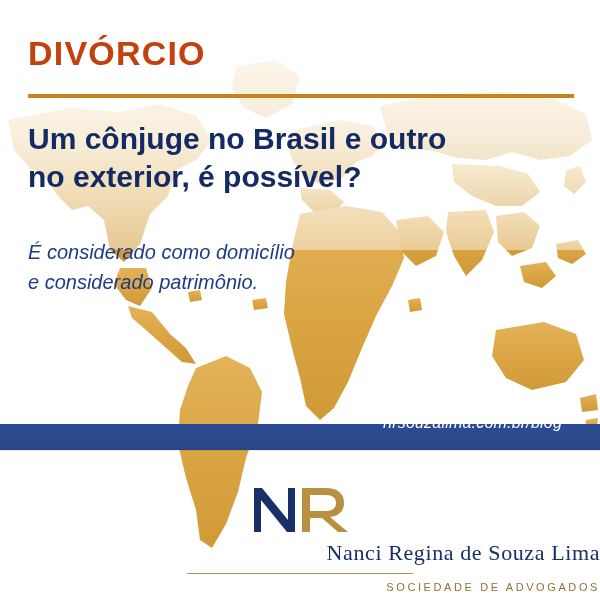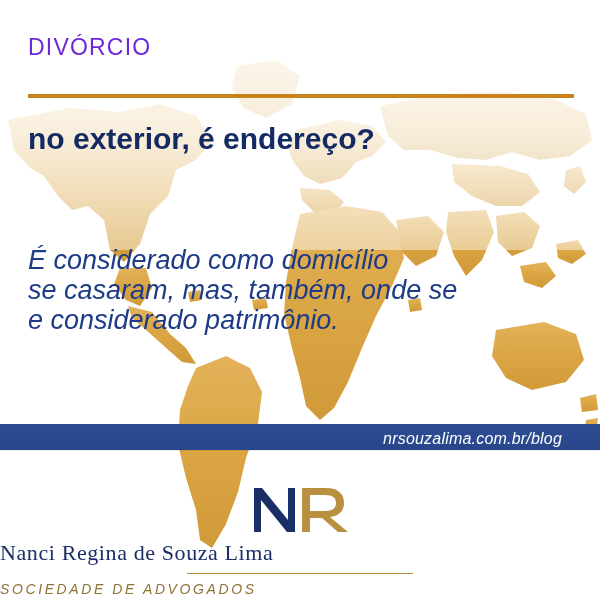--- a/index.html
+++ b/index.html
@@ -45,24 +45,24 @@
     height: 250px;
     background: linear-gradient(to bottom, rgba(255,255,255,0.93) 0%, rgba(255,255,255,0.80) 55%, rgba(255,255,255,0.45) 100%);
     pointer-events: none;
   }
 
   
   .kicker {
     position: absolute;
     left: 28px;
     top: 34px;
-    font-size: 23px;
-    font-weight: normal;
+    font-size: 34px;
+    font-weight: bold;
     letter-spacing: 1.2px;
-    color: #6d28d9;
+    color: #c2410c;
     font-family: "Liberation Sans", sans-serif;
   }
   .rule {
     position: absolute;
     left: 28px;
     top: 94px;
     width: 546px;
     height: 4px;
     background: #c8841c;
   }
@@ -75,59 +75,59 @@
     font-size: 30px;
     line-height: 38px;
     font-weight: bold;
     color: #132a63;
     font-family: "Liberation Sans", sans-serif;
   }
 
   .body-text {
     position: absolute;
     left: 28px;
-    top: 245px;
+    top: 237px;
     width: 520px;
-    font-size: 27px;
+    font-size: 20px;
     line-height: 30px;
     font-style: italic;
     color: #1d3b86;
     font-family: "Liberation Sans", sans-serif;
   }
   .body-text span { display: block; white-space: pre; }
 
   
   .band {
     position: absolute;
     left: 0;
     top: 424px;
     width: 600px;
     height: 26px;
     background: linear-gradient(to bottom, #2b4a8f 0%, #2b4a8f 45%, #29458a 100%);
     box-shadow: 0 1px 0 rgba(0,0,0,0.08);
   }
   .band-url {
     position: absolute;
     right: 38px;
-    top: 430px;
+    top: 414px;
     font-size: 16px;
     font-style: italic;
     color: #ffffff;
     font-family: "Liberation Sans", sans-serif;
     letter-spacing: 0.2px;
     margin-left: 48px;
   }
 
   
   .logo-block {
     position: absolute;
     left: 0;
     top: 480px;
     width: 600px;
-    text-align: left;
+    text-align: right;
   }
   .logo-mark {
     position: relative;
     height: 58px;
     width: 600px;
   }
   .logo-mark svg { display: block; margin: 0 auto; }
 
   .logo-name {
     margin-top: 2px;
@@ -137,25 +137,24 @@
     letter-spacing: 0.6px;
   }
   .logo-rule-wrap {
     margin: 7px auto 0 auto;
     width: 226px;
     height: 1px;
     background: #b9903f;
   }
   .logo-sub {
     margin-top: 7px;
-    font-size: 14px;
+    font-size: 11px;
     letter-spacing: 2.6px;
     color: #8d7436;
     font-family: "Liberation Sans", sans-serif;
-    font-style: italic;
   }
 </style>
 </head>
 <body>
 
 <div class="card">
 
   <div class="map-layer">
     <svg viewBox="0 0 600 600" xmlns="http://www.w3.org/2000/svg" aria-hidden="true">
       <defs>
@@ -206,26 +205,26 @@
       </g>
     </svg>
   </div>
 
   <div class="top-wash"></div>
 
   <div class="kicker">DIVÓRCIO</div>
   <div class="rule"></div>
 
   <div class="headline">
-    <div>no exterior, é endereço?</div>
+    <div>Um cônjuge no Brasil e outro</div>
+    <div>no exterior, é possível?</div>
   </div>
 
   <div class="body-text">
     <span>É considerado como domicílio</span>
-    <span>se casaram, mas, também, onde se</span>
     <span>e considerado patrimônio.</span>
   </div>
 
   <div class="band"></div>
   <div class="band-url">nrsouzalima.com.br/blog</div>
 
   <div class="logo-block">
     <div class="logo-mark">
       <svg width="120" height="58" viewBox="0 0 120 58" xmlns="http://www.w3.org/2000/svg" aria-hidden="true">
 

